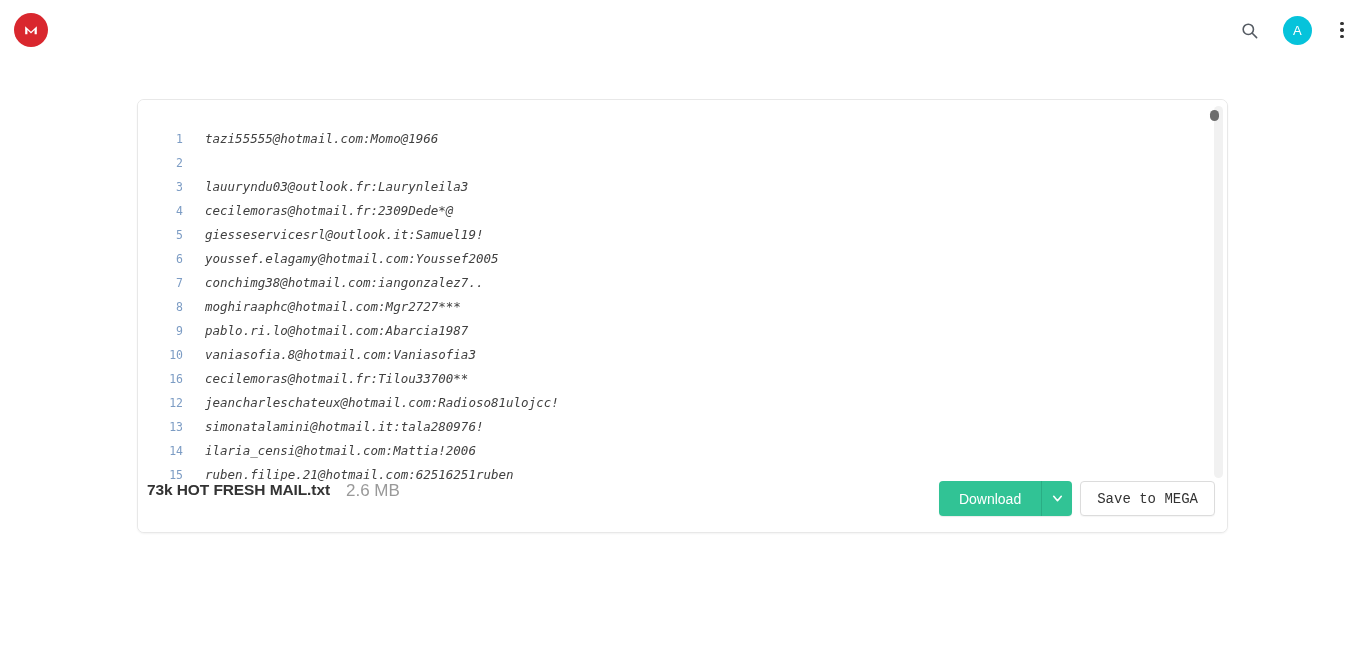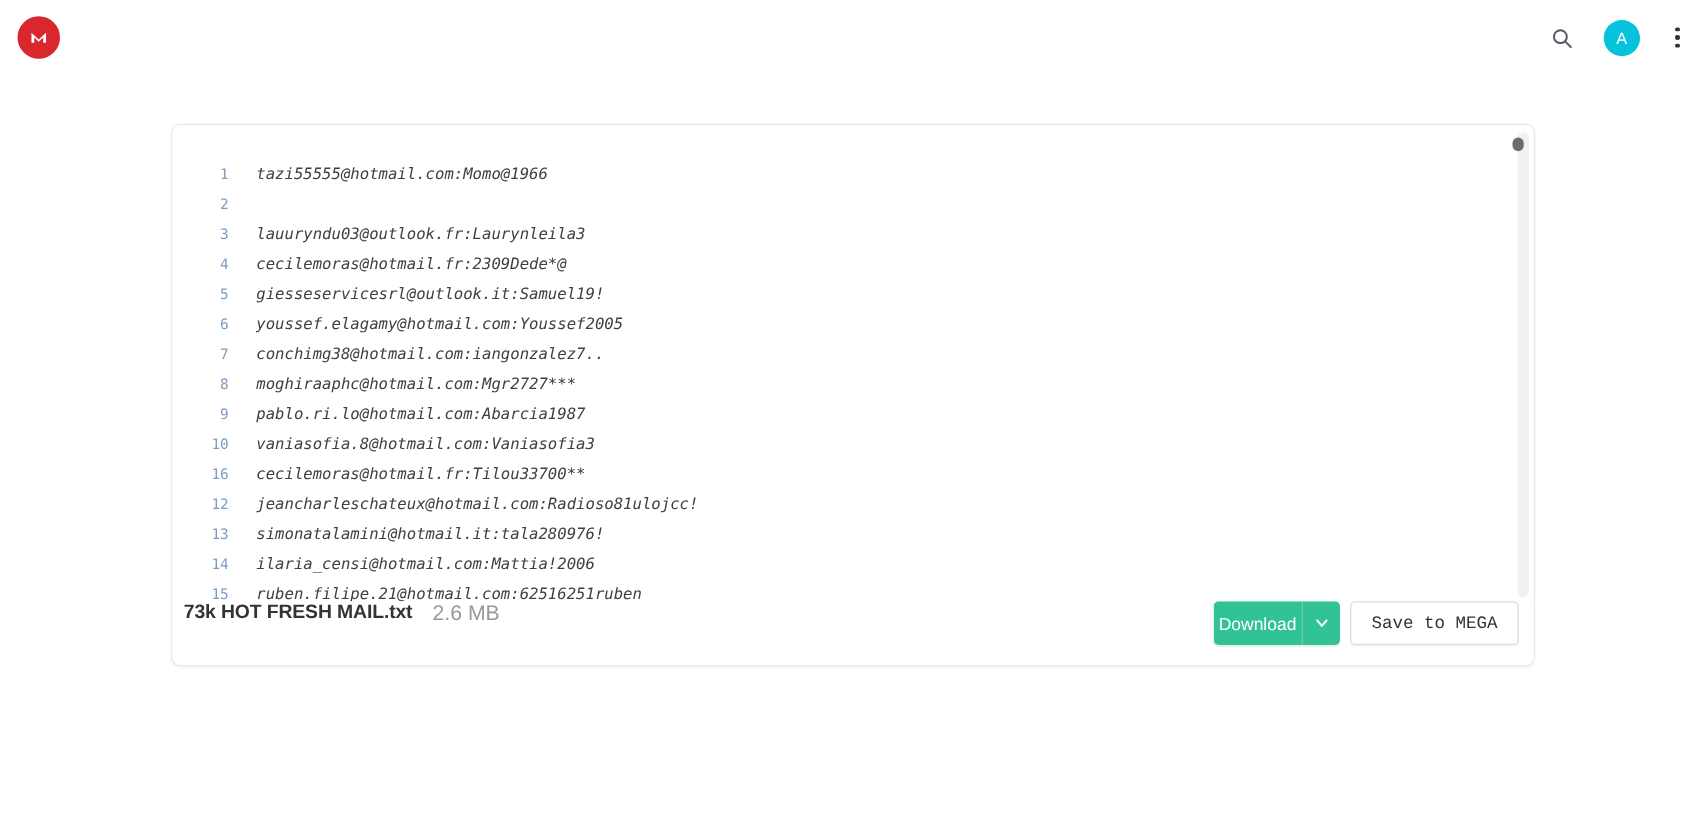--- a/index.html
+++ b/index.html
@@ -199,21 +199,21 @@
     border-radius: 4px;
     overflow: hidden;
     height: 35px;
     box-shadow: 0 1px 1px rgba(0,0,0,0.08);
   }
   .dl-main {
     background: #31c395;
     color: #ffffff;
     font-size: 14px;
     border: none;
-    padding: 0 4px;
+    padding: 0 20px;
     cursor: pointer;
     font-family: "Liberation Sans", sans-serif;
     display: flex;
     align-items: center;
   }
   .dl-split {
     width: 1px;
     background: #29ad84;
   }
   .dl-arrow {

